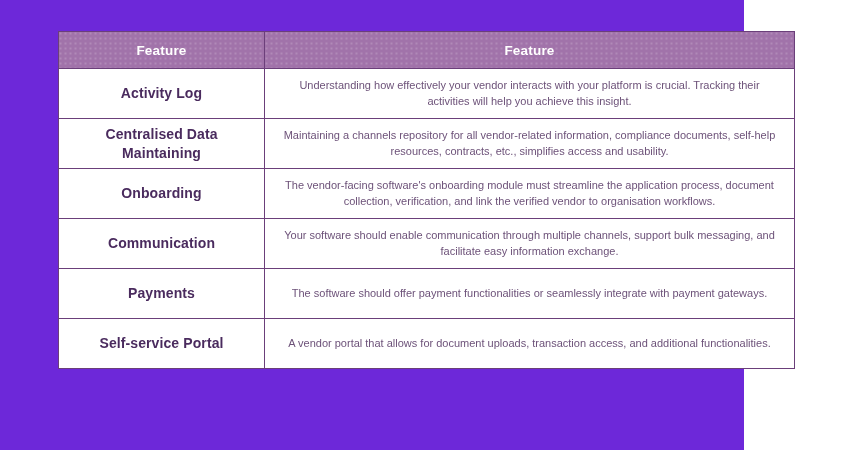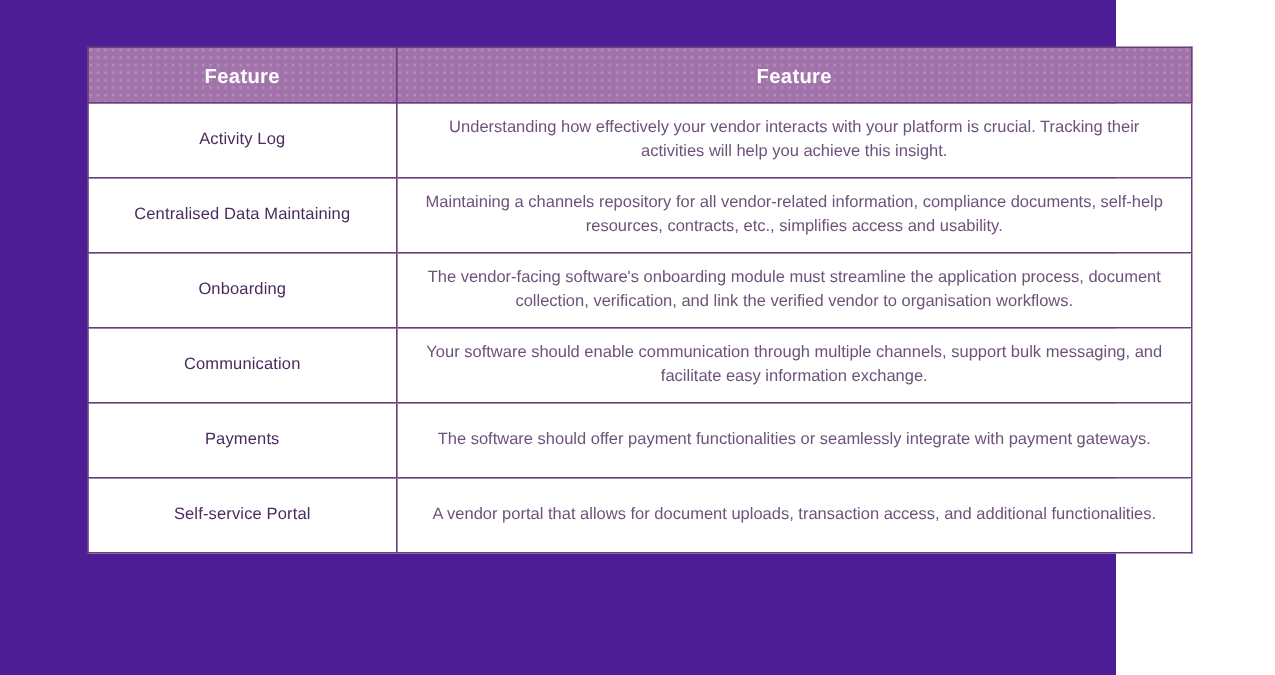--- a/index.html
+++ b/index.html
@@ -10,21 +10,21 @@
     width: 850px;
     height: 450px;
     background: #ffffff;
     font-family: "Liberation Sans", sans-serif;
     overflow: hidden;
   }
   .page {
     position: relative;
     width: 744px;
     height: 450px;
-    background: #4c1d95;
+    background: #6d28d9;
   }
   .table-wrap {
     position: absolute;
     left: 58px;
     top: 31px;
     width: 736px;
   }
   table.feature-table {
     border-collapse: collapse;
     width: 736px;
@@ -59,22 +59,22 @@
     height: 50px;
     box-sizing: border-box;
     vertical-align: middle;
     text-align: center;
     background: #ffffff;
   }
   tbody tr td:last-child { border-right: none; }
 
   td.feature-cell {
     color: #4a2b5e;
-    font-size: 11px;
-    font-weight: normal;
+    font-size: 14px;
+    font-weight: bold;
     letter-spacing: 0.1px;
     padding: 4px 10px;
     line-height: 1.35;
   }
   td.impact-cell {
     color: #6d5279;
     font-size: 11px;
     font-weight: normal;
     padding: 4px 14px;
     line-height: 1.45;

